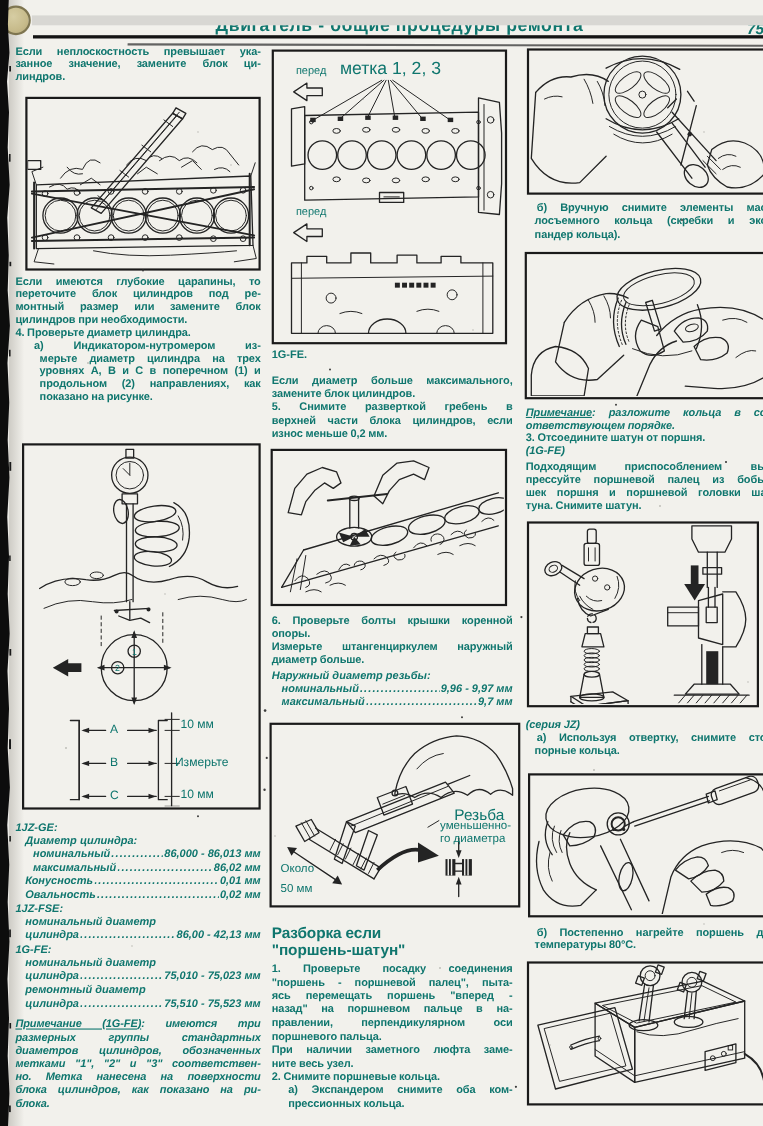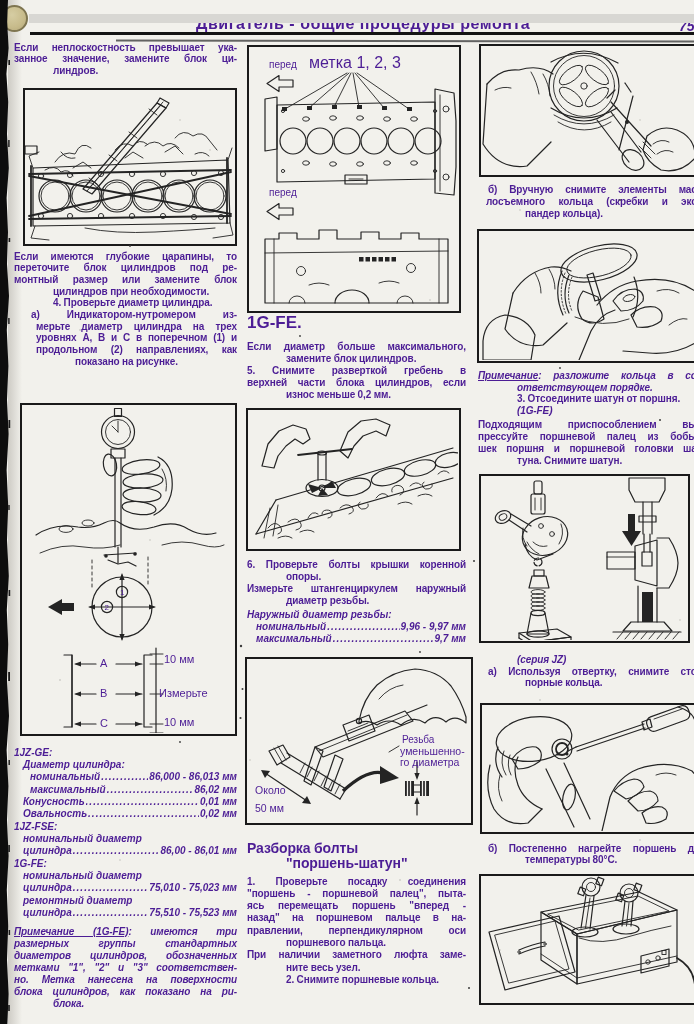--- a/index.html
+++ b/index.html
@@ -1,34 +1,34 @@
 <!DOCTYPE html>
 <html><head>
 <meta charset="utf-8">
 <style>
   html,body{margin:0;padding:0;}
   #page{position:relative;width:694px;height:1024px;overflow:hidden;
-    background:#f2f1ec;font-family:"Liberation Sans",sans-serif;color:#4c1d95;}
+    background:#f2f1ec;font-family:"Liberation Sans",sans-serif;color:#0f766e;}
   
   .edge-shadow{position:absolute;left:8px;top:0;width:14px;height:1024px;
     background:linear-gradient(90deg,rgba(110,105,95,.28),rgba(110,105,95,0));}
   .hole{position:absolute;left:1px;top:5px;width:27px;height:27px;border-radius:50%;
     background:radial-gradient(circle at 40% 35%,#d6cda3,#c7bb8b 60%,#b3a678);
     border:2.5px solid #7e7550;box-sizing:border-box;z-index:30;}
   .band{position:absolute;left:29px;top:14px;width:665px;height:8.5px;background:#d8d7d3;z-index:20;}
   .hdr-title{position:absolute;left:196px;top:15.5px;width:360px;font-size:16px;font-weight:bold;line-height:1;
     letter-spacing:.55px;white-space:nowrap;z-index:10;}
   .page-num{position:absolute;left:679px;top:17.5px;font-size:14px;font-weight:bold;font-style:italic;z-index:10;}
   .rule-thick{position:absolute;left:30px;top:32px;width:664px;height:3.4px;background:#141414;z-index:21;}
   .rule-thin{position:absolute;left:116px;top:39.6px;width:578px;height:1.6px;background:#4a4a4a;opacity:.85;z-index:21;transform:rotate(.12deg);}
   
   .block{position:absolute;font-size:10px;font-weight:bold;line-height:11.7px;}
   .para{margin:0;}
   .ln{text-align:justify;text-align-last:justify;letter-spacing:-.1px;word-spacing:-.2px;}
-  .ln.last{text-align-last:left;margin-left:39px;}
+  .ln.last{text-align-last:left;}
   .nj .ln{text-align:left;text-align-last:left;}
   .it{font-style:italic;}
   .u{text-decoration:underline;}
   
   .spec-row{display:flex;align-items:flex-start;white-space:nowrap;}
   .spec-row .dots{flex:1;overflow:hidden;letter-spacing:1px;margin:0 1px;}
   .spec-row.lv1{padding-left:9px;}
   .spec-row.lv2{padding-left:16px;}
   .heading{font-size:14px;line-height:14.5px;letter-spacing:-.2px;}
   
@@ -259,21 +259,21 @@
       </div>
       <div class="spec-row lv0">
         <span>1JZ-FSE:</span>
       </div>
       <div class="spec-row lv1">
         <span>номинальный диаметр</span>
       </div>
       <div class="spec-row lv1">
         <span>цилиндра</span>
         <span class="dots">..........................................................................................</span>
-        <span>86,00 - 86,01 мм</span>
+        <span>86,00 - 42,13 мм</span>
       </div>
       <div class="spec-row lv0">
         <span>1G-FE:</span>
       </div>
       <div class="spec-row lv1">
         <span>номинальный диаметр</span>
       </div>
       <div class="spec-row lv1">
         <span>цилиндра</span>
         <span class="dots">..........................................................................................</span>
@@ -365,21 +365,21 @@
       <path class="th" d="M40,256 a8,7 0 0 1 16,0"></path>
       <path class="th" d="M148,256 a8,7 0 0 1 16,0"></path>
       <path class="th" d="M60,238 q10,-4 20,0"></path>
       <path class="th" d="M130,236 q10,-4 20,0"></path>
     </svg>
     <div class="lbl" style="left:20px;top:13px;font-size:10px;">перед</div>
     <div class="lbl" style="left:60px;top:11px;font-size:16px;">метка 1, 2, 3</div>
     <div class="lbl" style="left:20px;top:141px;font-size:10px;">перед</div>
   </div>
 
-  <div class="block nj" style="left:247px;top:317px;width:219px;font-size:17px;"><span>1G-FE.</span></div>
+  <div class="block nj" style="left:247px;top:317px;width:219px;font-size:10px;"><span>1G-FE.</span></div>
 
   <div class="block" style="left:247px;top:341px;width:219px;line-height:12.05px;">
       <div class="para">
         <div class="ln">Если диаметр больше максимального,</div>
         <div class="ln last">замените блок цилиндров.</div>
       </div>
       <div class="para">
         <div class="ln">5. Снимите разверткой гребень в</div>
         <div class="ln">верхней части блока цилиндров, если</div>
         <div class="ln last">износ меньше 0,2 мм.</div>
@@ -432,21 +432,21 @@
     </svg>
   </div>
 
   <div class="block" style="left:247px;top:558.5px;width:219px;line-height:12.05px;">
       <div class="para">
         <div class="ln">6. Проверьте болты крышки коренной</div>
         <div class="ln last">опоры.</div>
       </div>
       <div class="para">
         <div class="ln">Измерьте штангенциркулем наружный</div>
-        <div class="ln last">диаметр резьбы.</div>
+        <div class="ln last">диаметр больше.</div>
       </div>
     </div>
   <div class="block it" style="left:247px;top:609px;width:219px;line-height:12.2px;">
       <div class="spec-row lv0">
         <span>Наружный диаметр резьбы:</span>
       </div>
       <div class="spec-row lv1">
         <span>номинальный</span>
         <span class="dots">..........................................................................................</span>
         <span>9,96 - 9,97 мм</span>
@@ -505,46 +505,50 @@
       <line class="s" x1="167" y1="126" x2="173" y2="126"></line>
       <line class="s" x1="167" y1="133" x2="173" y2="133"></line>
       <line class="s" x1="170" y1="103" x2="170" y2="118"></line>
       <polygon class="sf" points="170,121 167.4,114 172.6,114"></polygon>
       <line class="s" x1="170" y1="141" x2="170" y2="156"></line>
       <polygon class="sf" points="170,138 167.4,145 172.6,145"></polygon>
       <line class="th" x1="152" y1="87" x2="142" y2="93"></line>
     </svg>
     <div class="lbl" style="left:8px;top:126px;font-size:10.5px;">Около</div>
     <div class="lbl" style="left:8px;top:144px;font-size:10.5px;">50 мм</div>
-    <div class="lbl" style="left:155px;top:76px;font-size:10px;">Резьба</div>
+    <div class="lbl" style="left:166px;top:76px;font-size:14px;">Резьба</div>
     <div class="lbl" style="left:153px;top:87px;font-size:10.5px;">уменьшенно-</div>
     <div class="lbl" style="left:153px;top:98px;font-size:10.5px;">го диаметра</div>
   </div>
 
   <div class="block nj heading" style="left:247px;top:841px;width:219px;">
       <div class="para">
-        <div class="ln">Разборка болты</div>
+        <div class="ln">Разборка если</div>
         <div class="ln last">"поршень-шатун"</div>
       </div>
     </div>
   <div class="block" style="left:247px;top:875.5px;width:219px;line-height:12.3px;">
       <div class="para">
         <div class="ln">1. Проверьте посадку соединения</div>
         <div class="ln">"поршень - поршневой палец", пыта-</div>
         <div class="ln">ясь перемещать поршень "вперед -</div>
         <div class="ln">назад" на поршневом пальце в на-</div>
         <div class="ln">правлении, перпендикулярном оси</div>
         <div class="ln last">поршневого пальца.</div>
       </div>
       <div class="para">
         <div class="ln">При наличии заметного люфта заме-</div>
         <div class="ln last">ните весь узел.</div>
       </div>
       <div class="para">
         <div class="ln last">2. Снимите поршневые кольца.</div>
+      </div>
+      <div class="para" style="padding-left: 15px;">
+        <div class="ln">а) Экспандером снимите оба ком-</div>
+        <div class="ln last">прессионных кольца.</div>
       </div>
     </div>
 
   <div class="fig" style="left:479px;top:44px;width:222px;height:133px;">
     <svg width="217" height="128" viewBox="0 0 217 128">
 
       <circle class="s" cx="103" cy="40" r="35"></circle>
       <circle class="th" cx="103" cy="40" r="30.5"></circle>
       <ellipse class="th" cx="90" cy="29" rx="14" ry="6" transform="rotate(-38 90 29)"></ellipse>
       <ellipse class="th" cx="116" cy="29" rx="14" ry="6" transform="rotate(38 116 29)"></ellipse>

